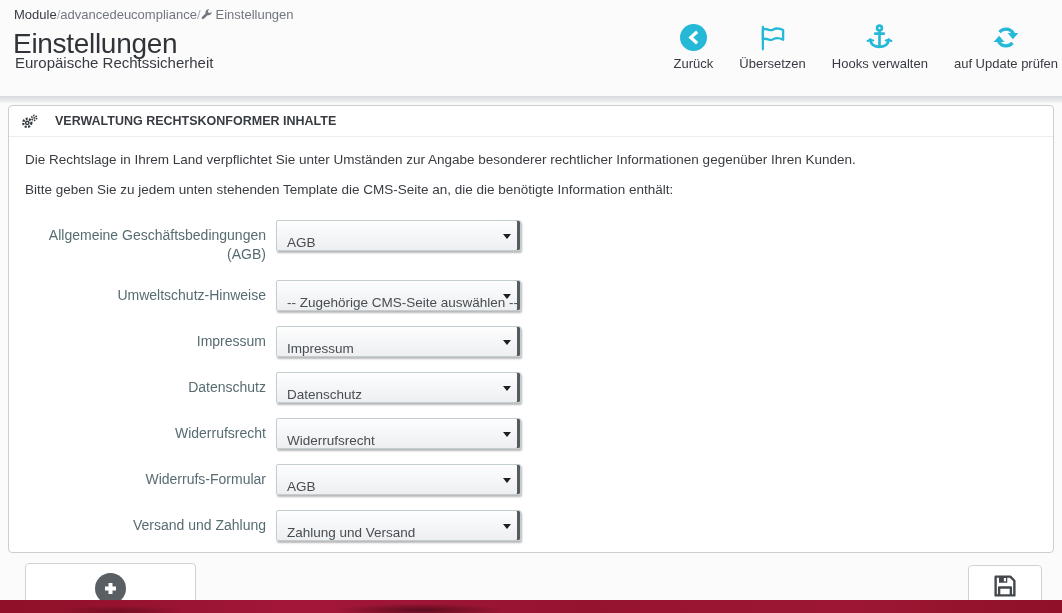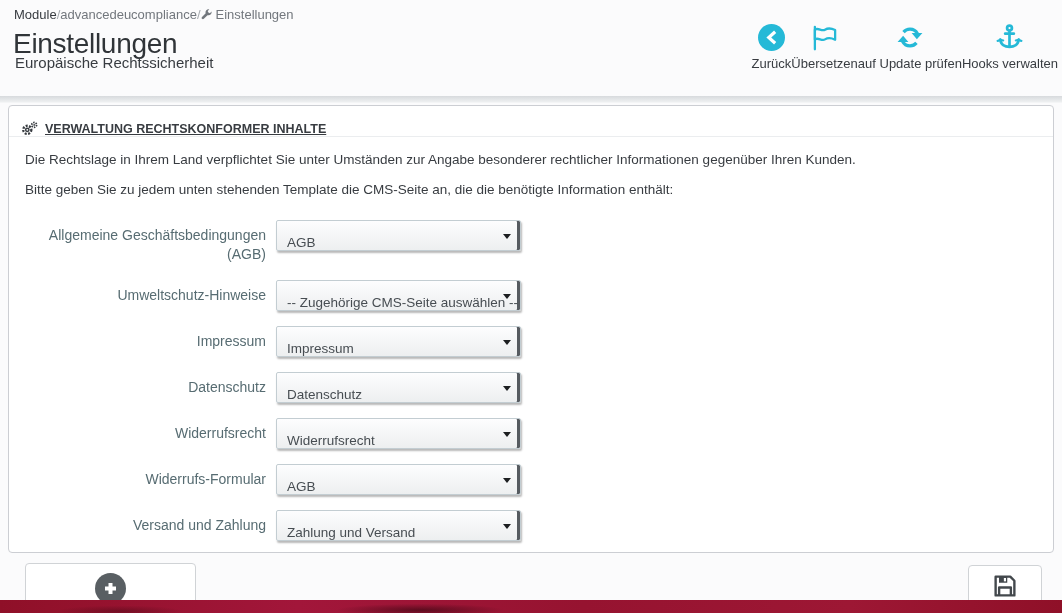--- a/index.html
+++ b/index.html
@@ -16,34 +16,34 @@
   .page-head { position: absolute; top: 0; left: 0; right: 0; height: 96px; background: #fbfbfc; }
   .breadcrumb { position: absolute; top: 7px; left: 14px; font-size: 13px; color: #72777d; display: flex; align-items: center; }
   .breadcrumb .crumb-root { color: #383c41; }
   .breadcrumb .sep { color: #a6abb0; }
   .breadcrumb .crumb-link { color: #72777d; }
   .breadcrumb .crumb-cur { display: flex; align-items: center; gap: 4px; color: #72777d; }
   .page-title { position: absolute; top: 28px; left: 13px; font-size: 28px; font-weight: 400; color: #303438; letter-spacing: -0.3px; }
   .page-subtitle { position: absolute; top: 54px; left: 15px; font-size: 15px; color: #383c41; }
 
   
-  .toolbar { position: absolute; top: 22px; right: 4px; display: flex; align-items: flex-start; }
+  .toolbar { position: absolute; top: 22px; right: 4px; display: flex; align-items: flex-start; gap: 26px; }
   .toolbar-item { display: flex; flex-direction: column; align-items: center; cursor: pointer; }
   .toolbar-item .t-icon { height: 30px; display: flex; align-items: center; justify-content: center; }
   .toolbar-item .t-label { margin-top: 4px; font-size: 13px; color: #383c41; white-space: nowrap; }
 
   .head-strip { position: absolute; top: 96px; left: 0; right: 0; height: 7px;
     background: linear-gradient(#d7dadd, #eef0f1); border-bottom: 1px solid #f4f5f6; }
 
   
   .panel { position: absolute; top: 105px; left: 8px; width: 1046px; height: 448px;
     background: #fff; border: 1px solid #ccced3; border-radius: 4px; }
-  .panel-heading { height: 31px; display: flex; align-items: flex-end; gap: 7px;
+  .panel-heading { height: 31px; display: flex; align-items: center; gap: 17px;
     padding: 0 12px; border-bottom: 1px solid #ebedef;
-    font-size: 12.5px; font-weight: 700; color: #383c41; text-decoration: underline; }
+    font-size: 12.5px; font-weight: 700; color: #383c41; }
   .panel-body { padding: 14px 16px 0 16px; }
   .panel-body p { font-size: 13.5px; color: #383c41; line-height: 1.4; }
   .panel-body p + p { margin-top: 11px; }
 
   .settings-form { margin-top: 20px; }
   .form-row { display: flex; align-items: flex-start; margin-bottom: 15px; }
   .form-label { width: 251px; padding-top: 6px; padding-right: 10px;
     text-align: right; font-size: 14px; color: #576c72; line-height: 1.4; }
   .select-box { position: relative; width: 245px; height: 31px;
     background: linear-gradient(#fdfdfe, #edeff0);
@@ -111,38 +111,38 @@
       <span class="t-icon">
         <svg viewBox="0 0 22 20" width="30" height="27" fill="none" stroke="#25b9d7" stroke-width="1.7">
           <path d="M3.5 2.2 v16.5" stroke-linecap="round"></path>
           <path d="M3.5 4.2 c2.5 -1.8 5 1.5 7.5 0 c2 -1.2 4.5 -1.2 7.5 0.3 v7.2 c-3 -1.5 -5.5 -1.5 -7.5 -0.3 c-2.5 1.5 -5 -1.8 -7.5 0 z" stroke-linejoin="round"></path>
         </svg>
       </span>
       <span class="t-label">Übersetzen</span>
     </div>
     <div class="toolbar-item">
       <span class="t-icon">
-        <svg viewBox="0 0 20 20" width="28" height="27" fill="#25b9d7">
-          <path d="M10 2.6 a7.4 7.4 0 0 1 6.6 4.1 h2.6 l-4.1 4.6 -3.9 -4.6 h2.7 A5.1 5.1 0 0 0 10 5 a5.2 5.2 0 0 0 -3.9 1.8 L4.3 5.2 A7.4 7.4 0 0 1 10 2.6 z"></path>
-          <path d="M10 17.4 a7.4 7.4 0 0 1 -6.6 -4.1 H0.8 l4.1 -4.6 3.9 4.6 H6.1 A5.1 5.1 0 0 0 10 15 a5.2 5.2 0 0 0 3.9 -1.8 l1.8 1.6 A7.4 7.4 0 0 1 10 17.4 z"></path>
-        </svg>
-      </span>
-      <span class="t-label">auf Update prüfen</span>
-    </div>
-    <div class="toolbar-item">
-      <span class="t-icon">
         <svg viewBox="0 0 20 20" width="27" height="28" fill="none" stroke="#25b9d7" stroke-width="2" stroke-linecap="round">
           <circle cx="10" cy="3.4" r="1.8"></circle>
           <path d="M10 5.4 v10.9"></path>
           <path d="M6.8 7.5 h6.4"></path>
           <path d="M3.2 12 c0.3 3.6 3.3 5.3 6.8 5.3 s6.5 -1.7 6.8 -5.3"></path>
           <path d="M3.2 12 l-2 0.9 M3.2 12 l2.1 0.6 M16.8 12 l2 0.9 M16.8 12 l-2.1 0.6" stroke-width="1.6"></path>
         </svg>
       </span>
       <span class="t-label">Hooks verwalten</span>
+    </div>
+    <div class="toolbar-item">
+      <span class="t-icon">
+        <svg viewBox="0 0 20 20" width="28" height="27" fill="#25b9d7">
+          <path d="M10 2.6 a7.4 7.4 0 0 1 6.6 4.1 h2.6 l-4.1 4.6 -3.9 -4.6 h2.7 A5.1 5.1 0 0 0 10 5 a5.2 5.2 0 0 0 -3.9 1.8 L4.3 5.2 A7.4 7.4 0 0 1 10 2.6 z"></path>
+          <path d="M10 17.4 a7.4 7.4 0 0 1 -6.6 -4.1 H0.8 l4.1 -4.6 3.9 4.6 H6.1 A5.1 5.1 0 0 0 10 15 a5.2 5.2 0 0 0 3.9 -1.8 l1.8 1.6 A7.4 7.4 0 0 1 10 17.4 z"></path>
+        </svg>
+      </span>
+      <span class="t-label">auf Update prüfen</span>
     </div>
   </div>
 </div>
 
 <div class="head-strip"></div>
 
 <div class="panel">
   <div class="panel-heading">
     <span>
       <svg viewBox="0 0 19 17" width="17" height="15">

